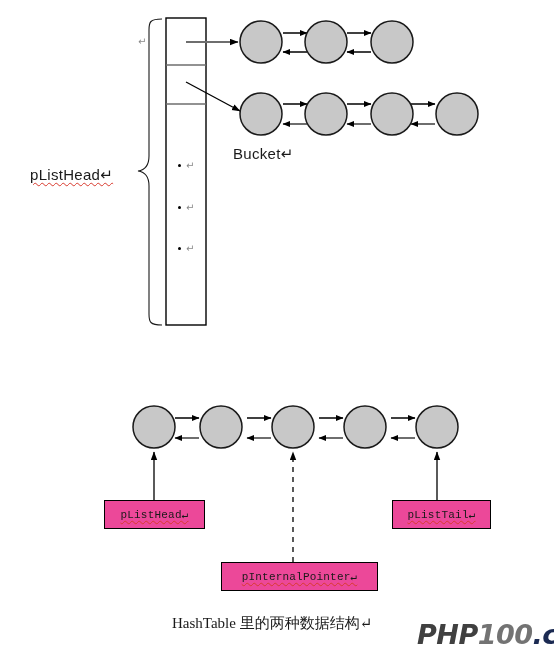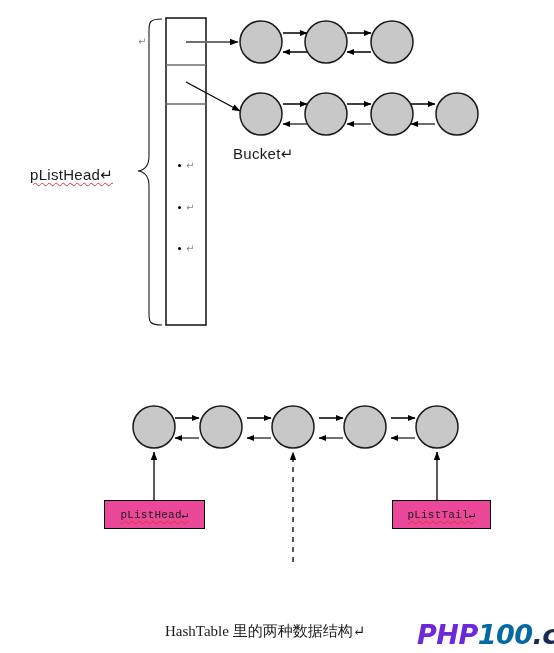--- a/index.html
+++ b/index.html
@@ -93,22 +93,22 @@
     font-family: "DejaVu Sans", sans-serif;
     font-weight: bold;
     font-style: italic;
     line-height: 1;
     white-space: nowrap;
   }
   .wm-main {
     font-size: 27px;
     letter-spacing: -0.5px;
   }
-  .wm-php { color: #6d28d9; }
-  .wm-100 { color: #0369a1; }
+  .wm-php { color: #404040; }
+  .wm-100 { color: #737373; }
   .wm-com { color: #1b2a52; }
 </style>
 </head>
 <body>
 
 <div id="canvas-root">
 
   <svg class="diagram" viewBox="0 0 554 653">
     <defs>
       <marker id="ah-gray" markerWidth="9" markerHeight="9" refX="8" refY="3.2" orient="auto" markerUnits="userSpaceOnUse">
@@ -227,22 +227,25 @@
   </div>
 
   <div class="boxed-label" style="left:104px; top:500px; width:101px; height:29px;">
     <span class="txt">pListHead↵</span>
   </div>
 
   <div class="boxed-label" style="left:392px; top:500px; width:99px; height:29px;">
     <span class="txt">pListTail↵</span>
   </div>
 
-
-  <span class="caption" style="left:165px; top:614px;margin-top:8px;">HashTable 里的两种数据结构↵</span>
+  <div class="boxed-label" style="left:221px; top:562px; width:157px; height:29px;">
+    <span class="txt">pInternalPointer↵</span>
+  </div>
+
+  <span class="caption" style="left:172px; top:614px;">HashTable 里的两种数据结构↵</span>
 
   <div class="watermark" style="left:417px; top:621px;">
     <span class="wm-main">
       <span class="wm-php">PHP</span><span class="wm-100">100</span><span class="wm-com">.com</span>
     </span>
     
   </div>
 
 </div>
 

